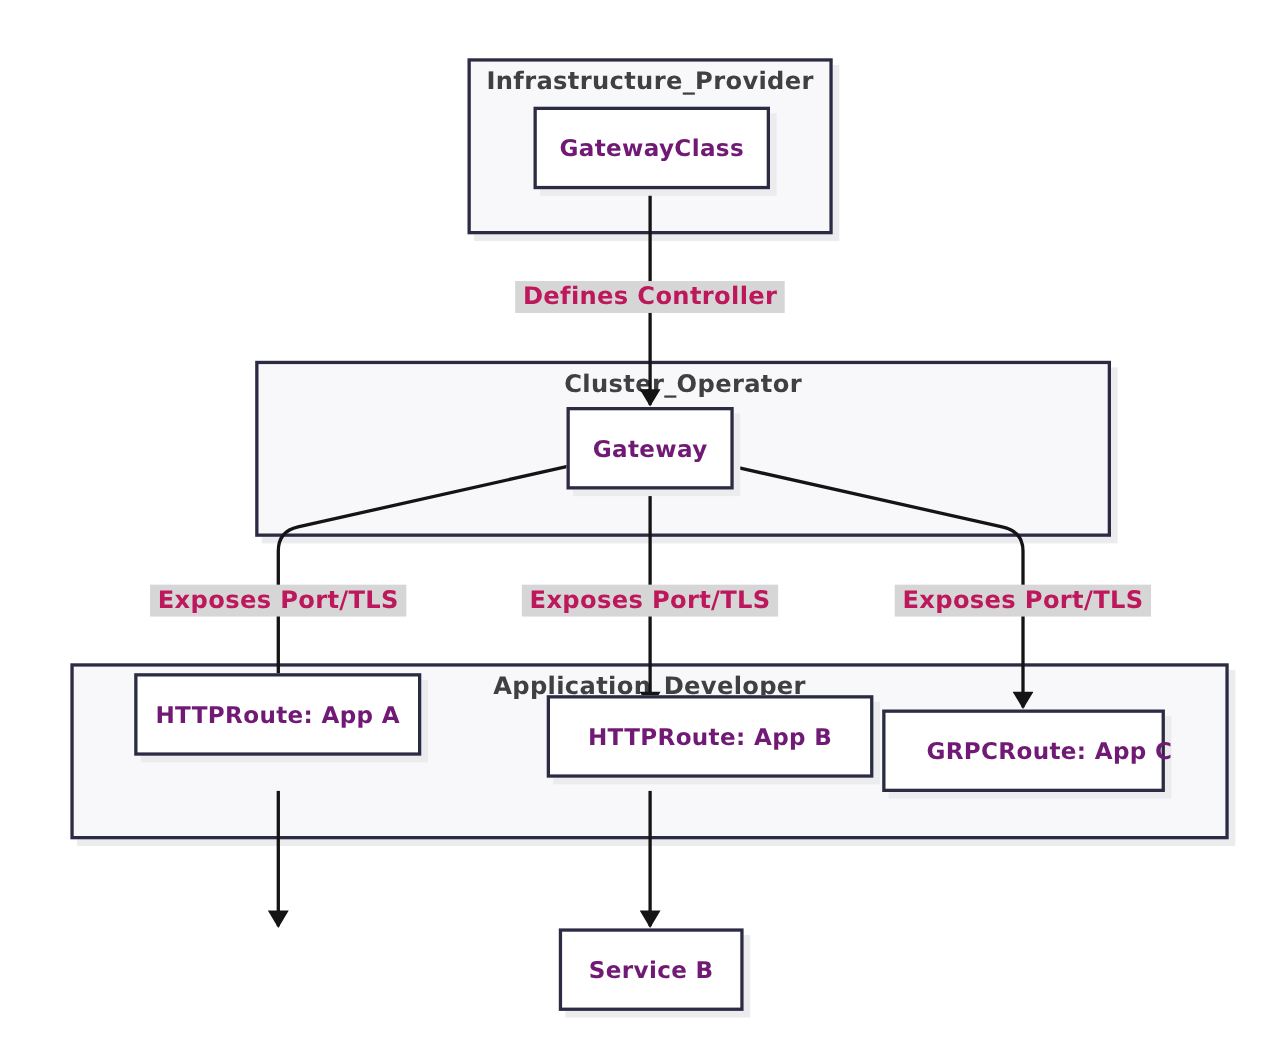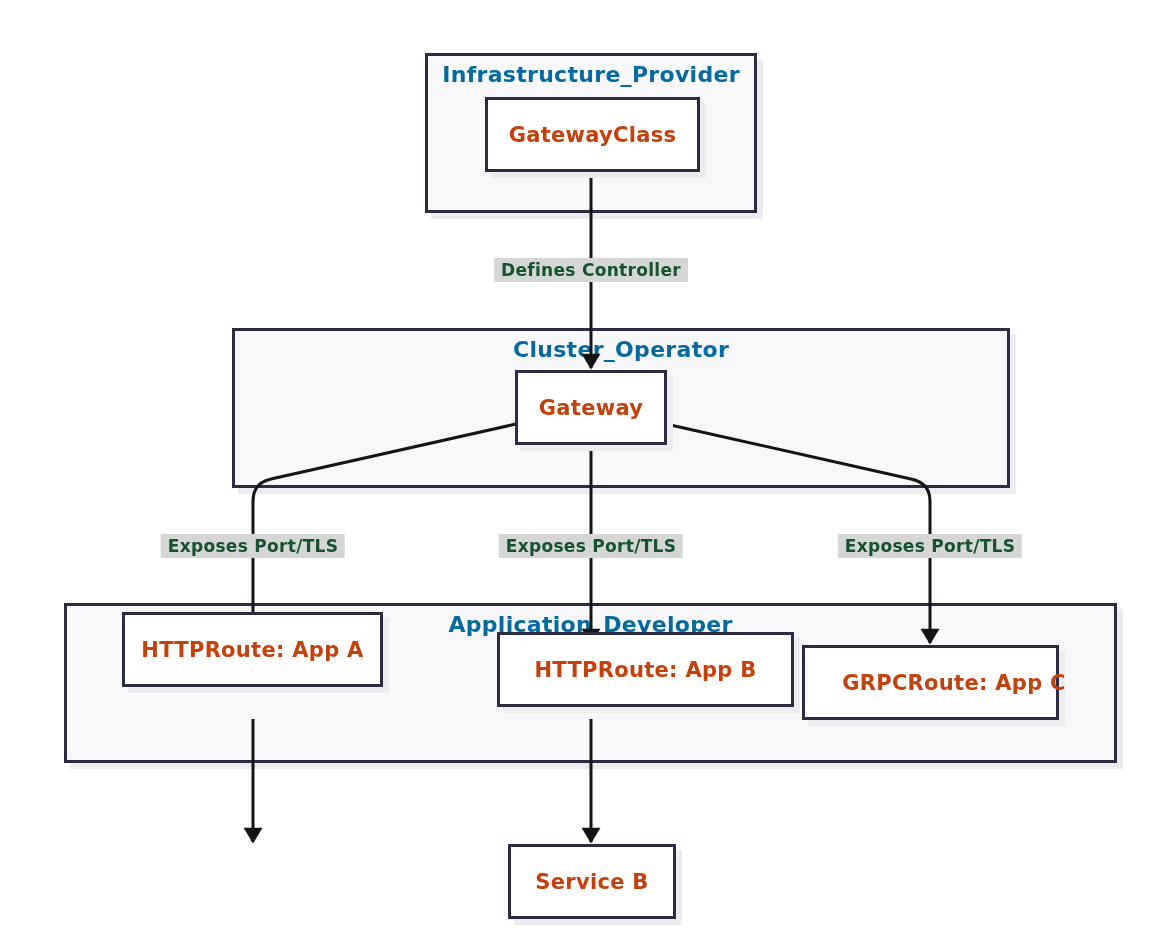--- a/index.html
+++ b/index.html
@@ -20,52 +20,52 @@
     z-index: 1;
   }
   .ctitle {
     position: absolute;
     top: 6px;
     left: 0;
     width: 100%;
     text-align: center;
     font-size: 22px;
     font-weight: bold;
-    color: #0369a1;
+    color: #404040;
     letter-spacing: 0.3px;
   }
   .node {
     position: absolute;
     box-sizing: border-box;
     background: #ffffff;
     border: 3px solid #2b2b44;
     box-shadow: 6px 6px 0 0 #ececee;
     display: flex;
     align-items: center;
     justify-content: center;
     font-size: 21px;
     font-weight: bold;
-    color: #c2410c;
+    color: #701a75;
     letter-spacing: 0.3px;
     z-index: 4;
     white-space: nowrap;
   }
   #edges {
     position: absolute;
     left: 0;
     top: 0;
     z-index: 2;
     pointer-events: none;
   }
   .elabel {
     position: absolute;
     transform: translate(-50%, -50%);
     background: #d6d6d6;
-    color: #14532d;
-    font-size: 17px;
+    color: #be185d;
+    font-size: 22px;
     font-weight: bold;
     letter-spacing: 0.3px;
     padding: 2px 7px;
     white-space: nowrap;
     z-index: 3;
   }
 </style>
 </head>
 <body>
 

